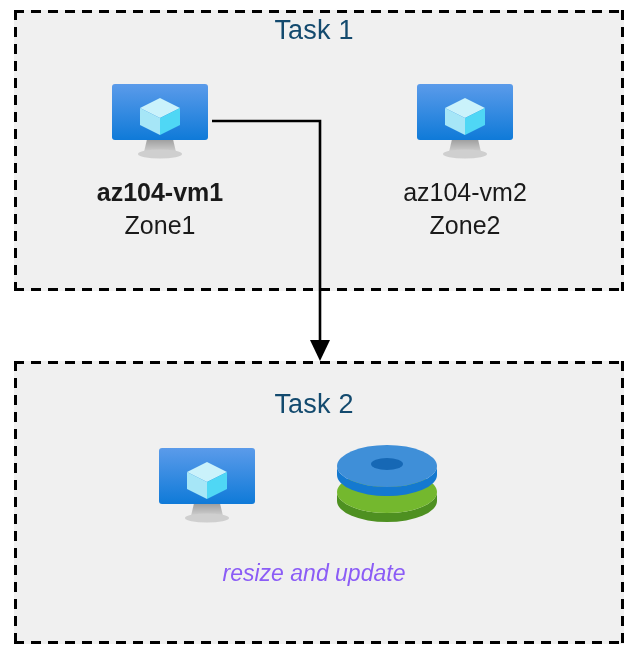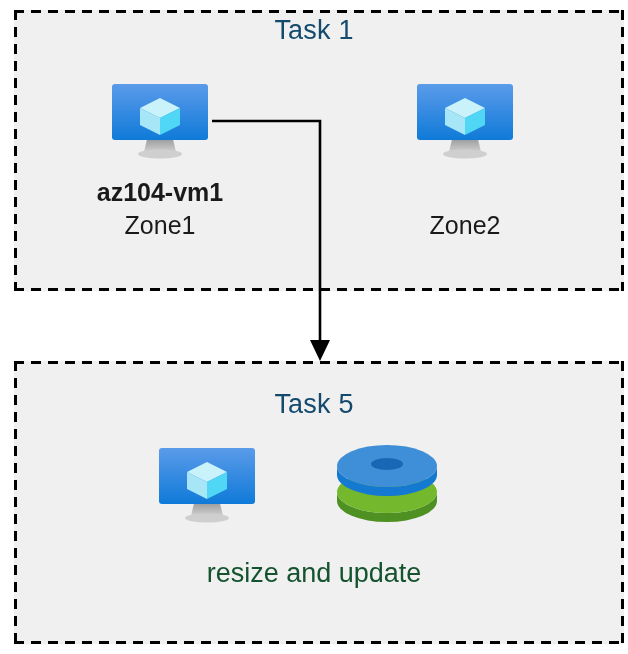--- a/index.html
+++ b/index.html
@@ -63,24 +63,25 @@
     position: absolute;
     text-align: center;
     color: #1a1a1a;
     font-size: 25px;
     line-height: 33px;
     white-space: nowrap;
   }
   .caption {
     position: absolute;
     text-align: center;
-    color: #14532d;
-    font-size: 27px;
+    color: #8b5cf6;
+    font-size: 23px;
     line-height: 34px;
     white-space: nowrap;
+    font-style: italic;
   }
 
   
   .icon {
     position: absolute;
   }
   .vm-icon { width: 104px; height: 86px; }
   .disk-icon { width: 106px; height: 82px; }
 
   
@@ -152,34 +153,35 @@
       <ellipse cx="52" cy="74" rx="22" ry="4.5" fill="#cfcfcf"></ellipse>
       <rect x="4" y="4" width="96" height="56" rx="3" ry="3" fill="url(#vmScreen2)"></rect>
       <g>
         <path d="M52 18 L72 28 L52 38 L32 28 Z" fill="#caf2fb"></path>
         <path d="M32 28 L52 38 L52 55 L32 45 Z" fill="#a6e6f7"></path>
         <path d="M72 28 L72 45 L52 55 L52 38 Z" fill="#4fd7f5"></path>
       </g>
     </svg>
   </div>
 
+  <div class="node-label" style="left:345px; top:176px; width:240px;">az104-vm2</div>
   <div class="node-label" style="left:345px; top:209px; width:240px;">Zone2</div>
 
   <svg id="connector">
     <path d="M212 121 L320 121 L320 346" fill="none" stroke="#000000" stroke-width="2.6"></path>
     <polygon points="320,361 310,340 330,340" fill="#000000"></polygon>
   </svg>
 
   <div class="task-box" id="task2-box"></div>
   <div class="task-box-edge edge-h" style="left:14px;  top:361px; width:610px;"></div>
   <div class="task-box-edge edge-h" style="left:14px;  top:641px; width:610px;"></div>
   <div class="task-box-edge edge-v" style="left:14px;  top:361px; height:283px;"></div>
   <div class="task-box-edge edge-v" style="left:621px; top:361px; height:283px;"></div>
 
-  <div class="task-title" style="left:0px; top:388px;">Task 5</div>
+  <div class="task-title" style="left:0px; top:388px;">Task 2</div>
 
   <div class="icon vm-icon" style="left:155px; top:444px;">
     <svg viewBox="0 0 104 86" width="104" height="86">
       <defs>
         <linearGradient id="vmScreen3" x1="0" y1="0" x2="0" y2="1">
           <stop offset="0%" stop-color="#5b9bea"></stop>
           <stop offset="100%" stop-color="#0f7ad8"></stop>
         </linearGradient>
         <linearGradient id="vmStand3" x1="0" y1="0" x2="0" y2="1">
           <stop offset="0%" stop-color="#8c8c8c"></stop>

